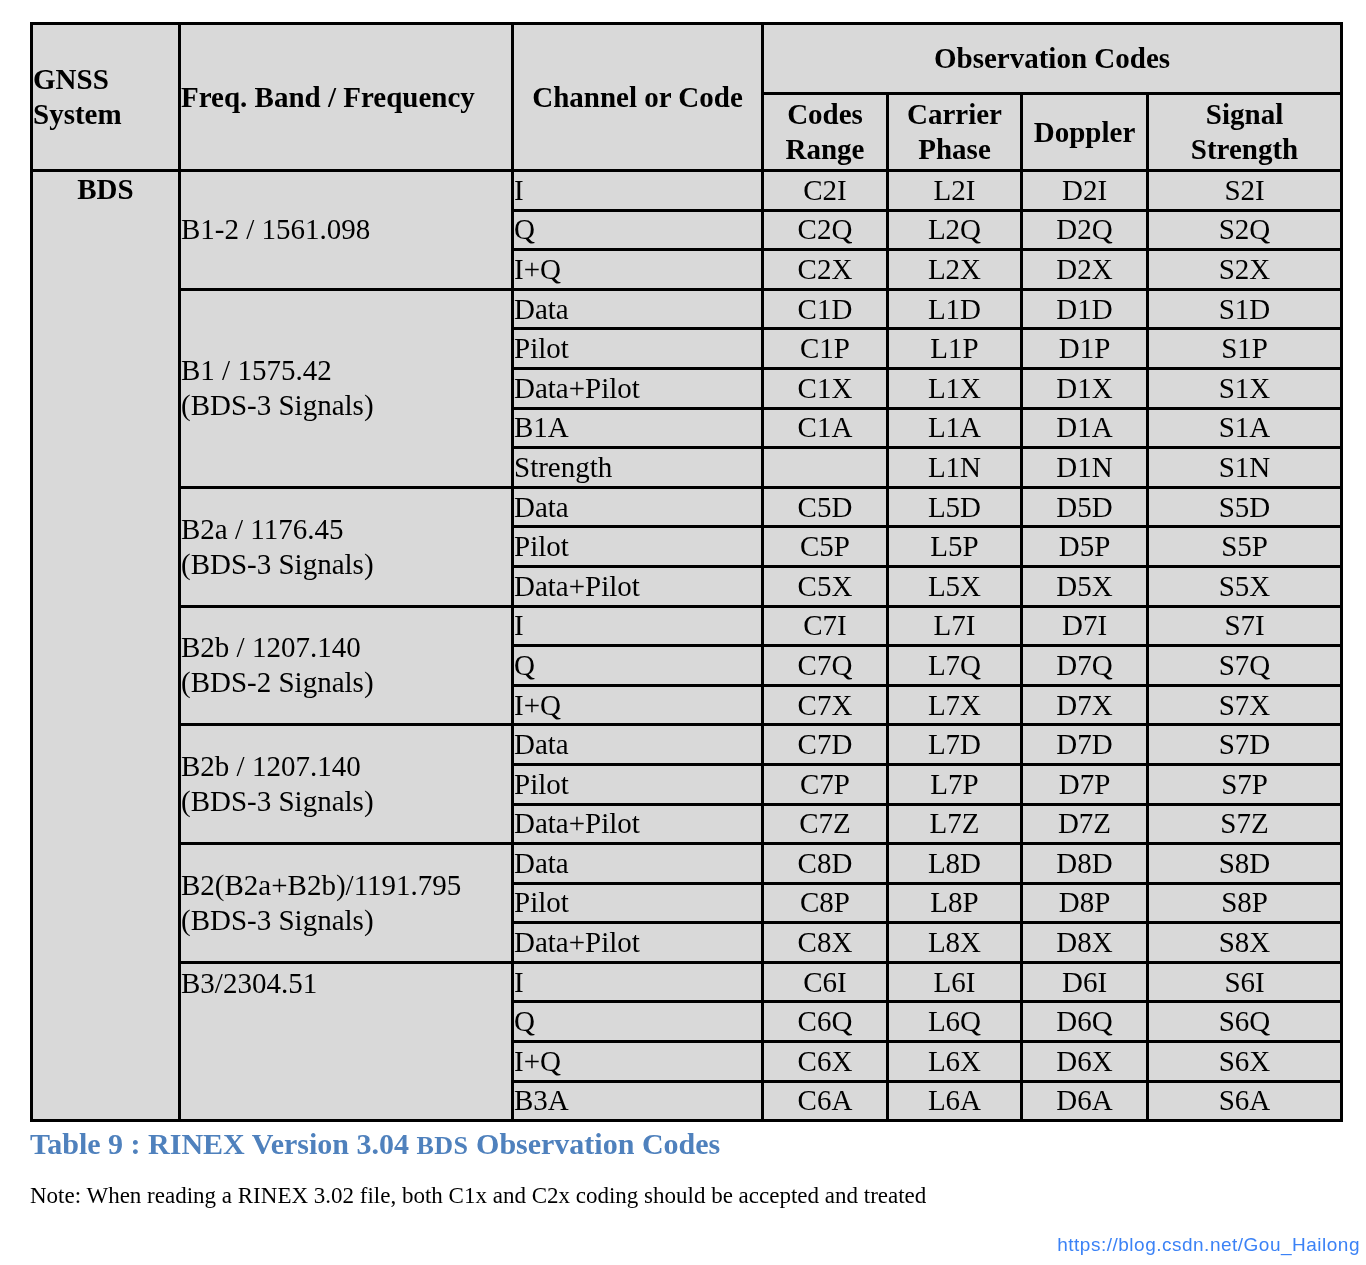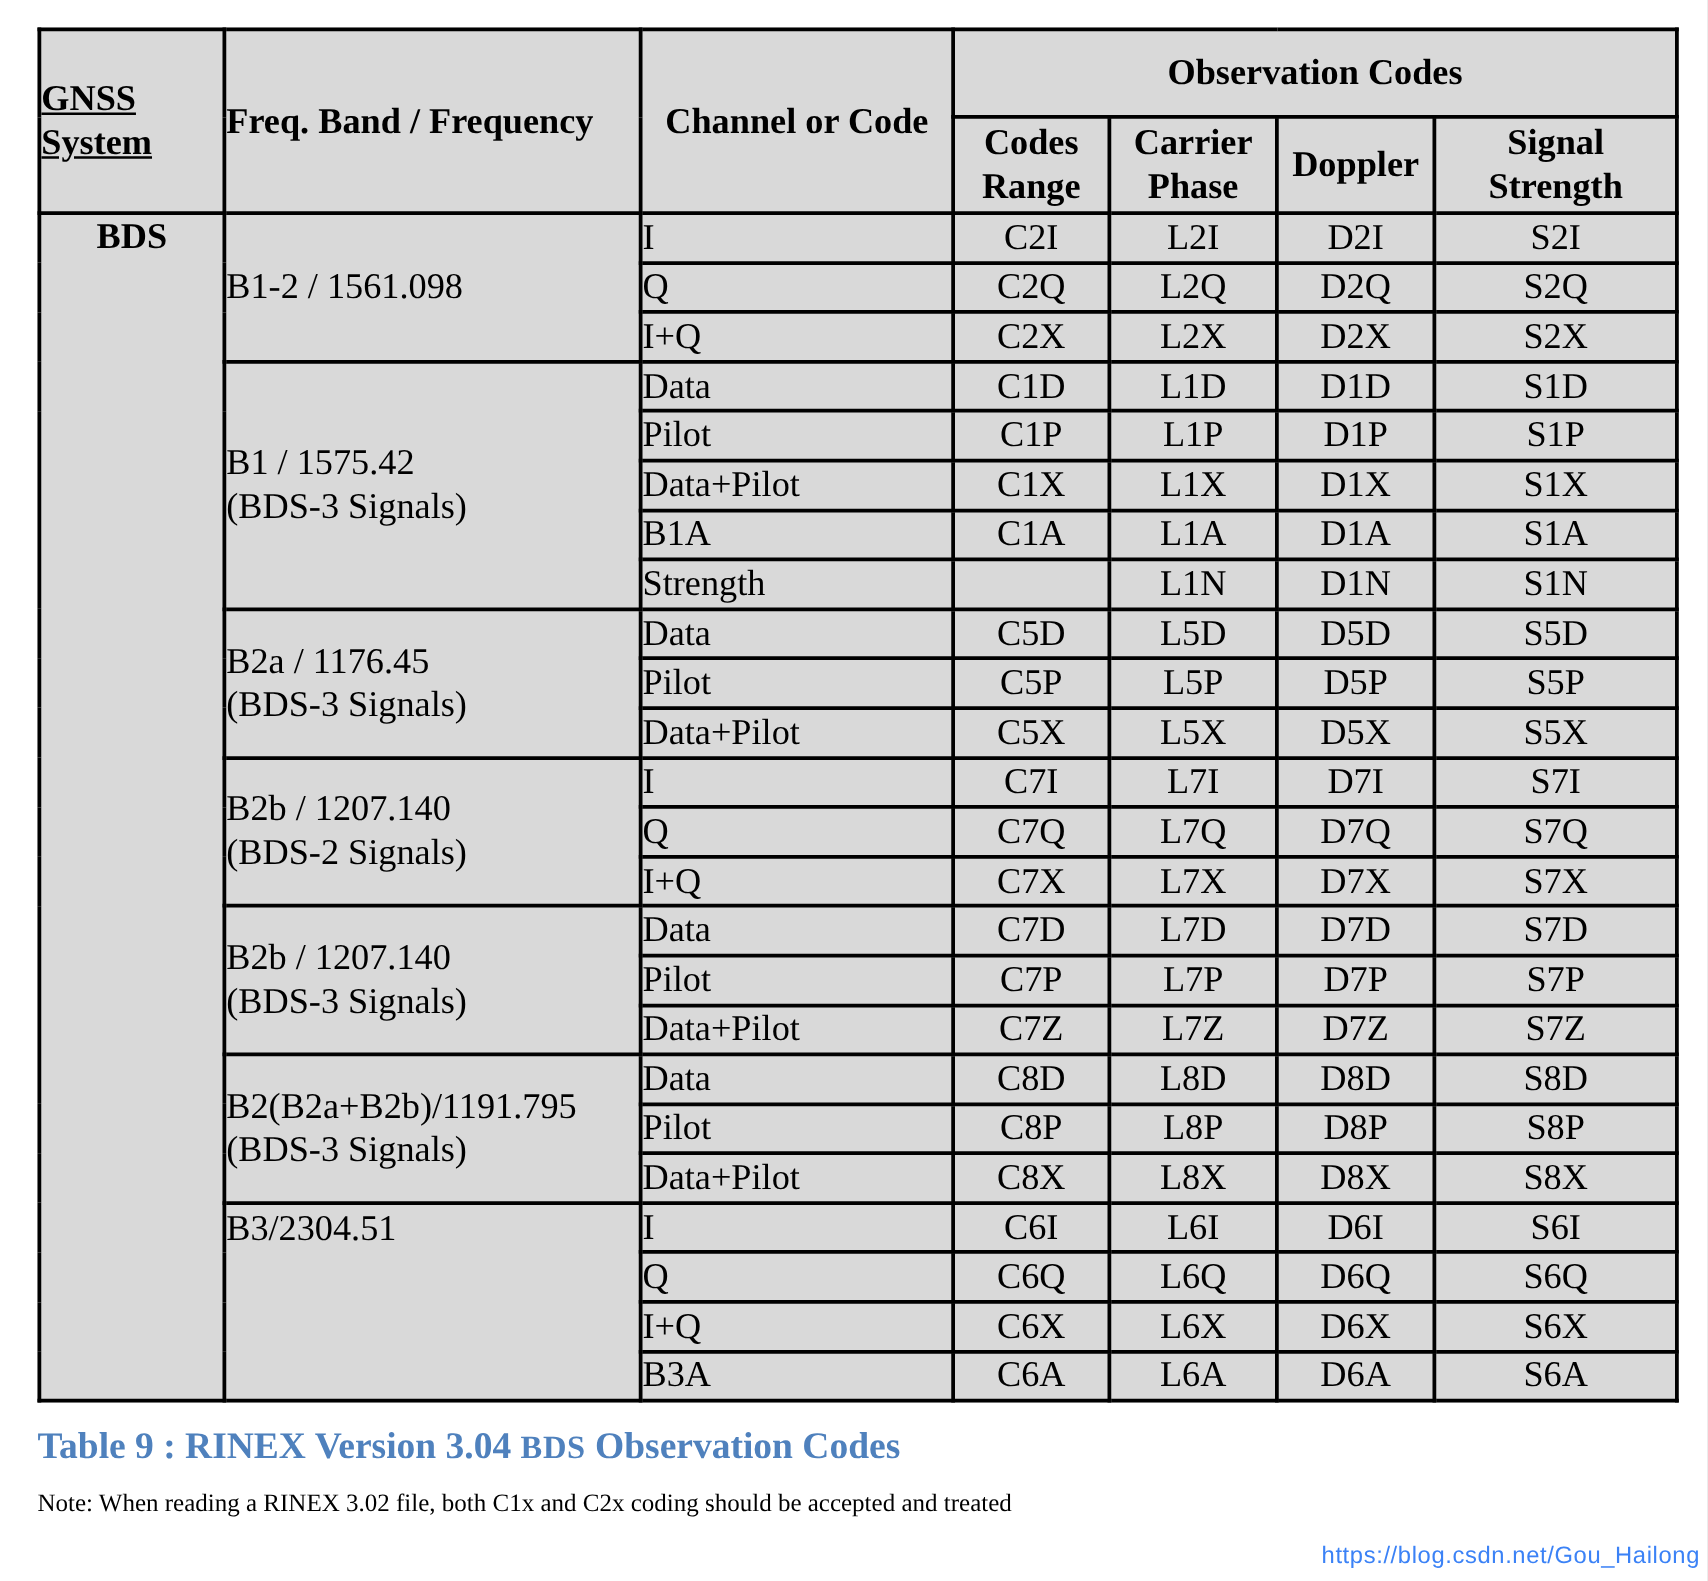--- a/index.html
+++ b/index.html
@@ -24,48 +24,47 @@
     font-size:29px;
     line-height:35px;
     padding:0;
     overflow:hidden;
   }
   tr.hrow1{height:70px;}
   tr.hrow2{height:77px;}
   tbody tr{height:39.6px;}
 
   th{font-weight:bold;}
-  .th-gnss{text-align:left;vertical-align:middle;padding-left:6px;line-height:37px;text-decoration:underline;}
+  .th-gnss{text-align:left;vertical-align:middle;padding-left:6px;line-height:37px;}
   .th-freq{text-align:left;vertical-align:middle;}
   .th-chan{text-align:center;vertical-align:middle;padding-left:6px;}
   .th-obs{text-align:center;vertical-align:middle;}
   .th-sub{text-align:center;vertical-align:middle;line-height:36px;}
 
   td.c-gnss{
     font-weight:bold;text-align:center;vertical-align:top;padding-top:1px;
   }
   td.c-band{vertical-align:middle;line-height:38px;}
   td.c-band.vtop{vertical-align:top;padding-top:2px;}
   td.c-chan{text-align:left;padding-left:4px;vertical-align:middle;}
   td.c-code{text-align:center;vertical-align:middle;}
 
   .caption{
-    margin-top:18px;
     font-size:30px;
     font-weight:bold;
     color:#4f81bd;
-    line-height:34px;
+    line-height:44px;
     white-space:nowrap;
     font-family:Liberation Serif, serif;
   }
   .caption .bds{font-size:26px;letter-spacing:0.5px;}
 
   .note{
     margin-top:9px;
-    font-size:20px;
+    font-size:23px;
     line-height:38px;
     color:#000;
   }
 
   .watermark{
     position:absolute;
     right:6px;
     top:1234px;
     font-family:"Liberation Sans", sans-serif;
     font-size:19px;

